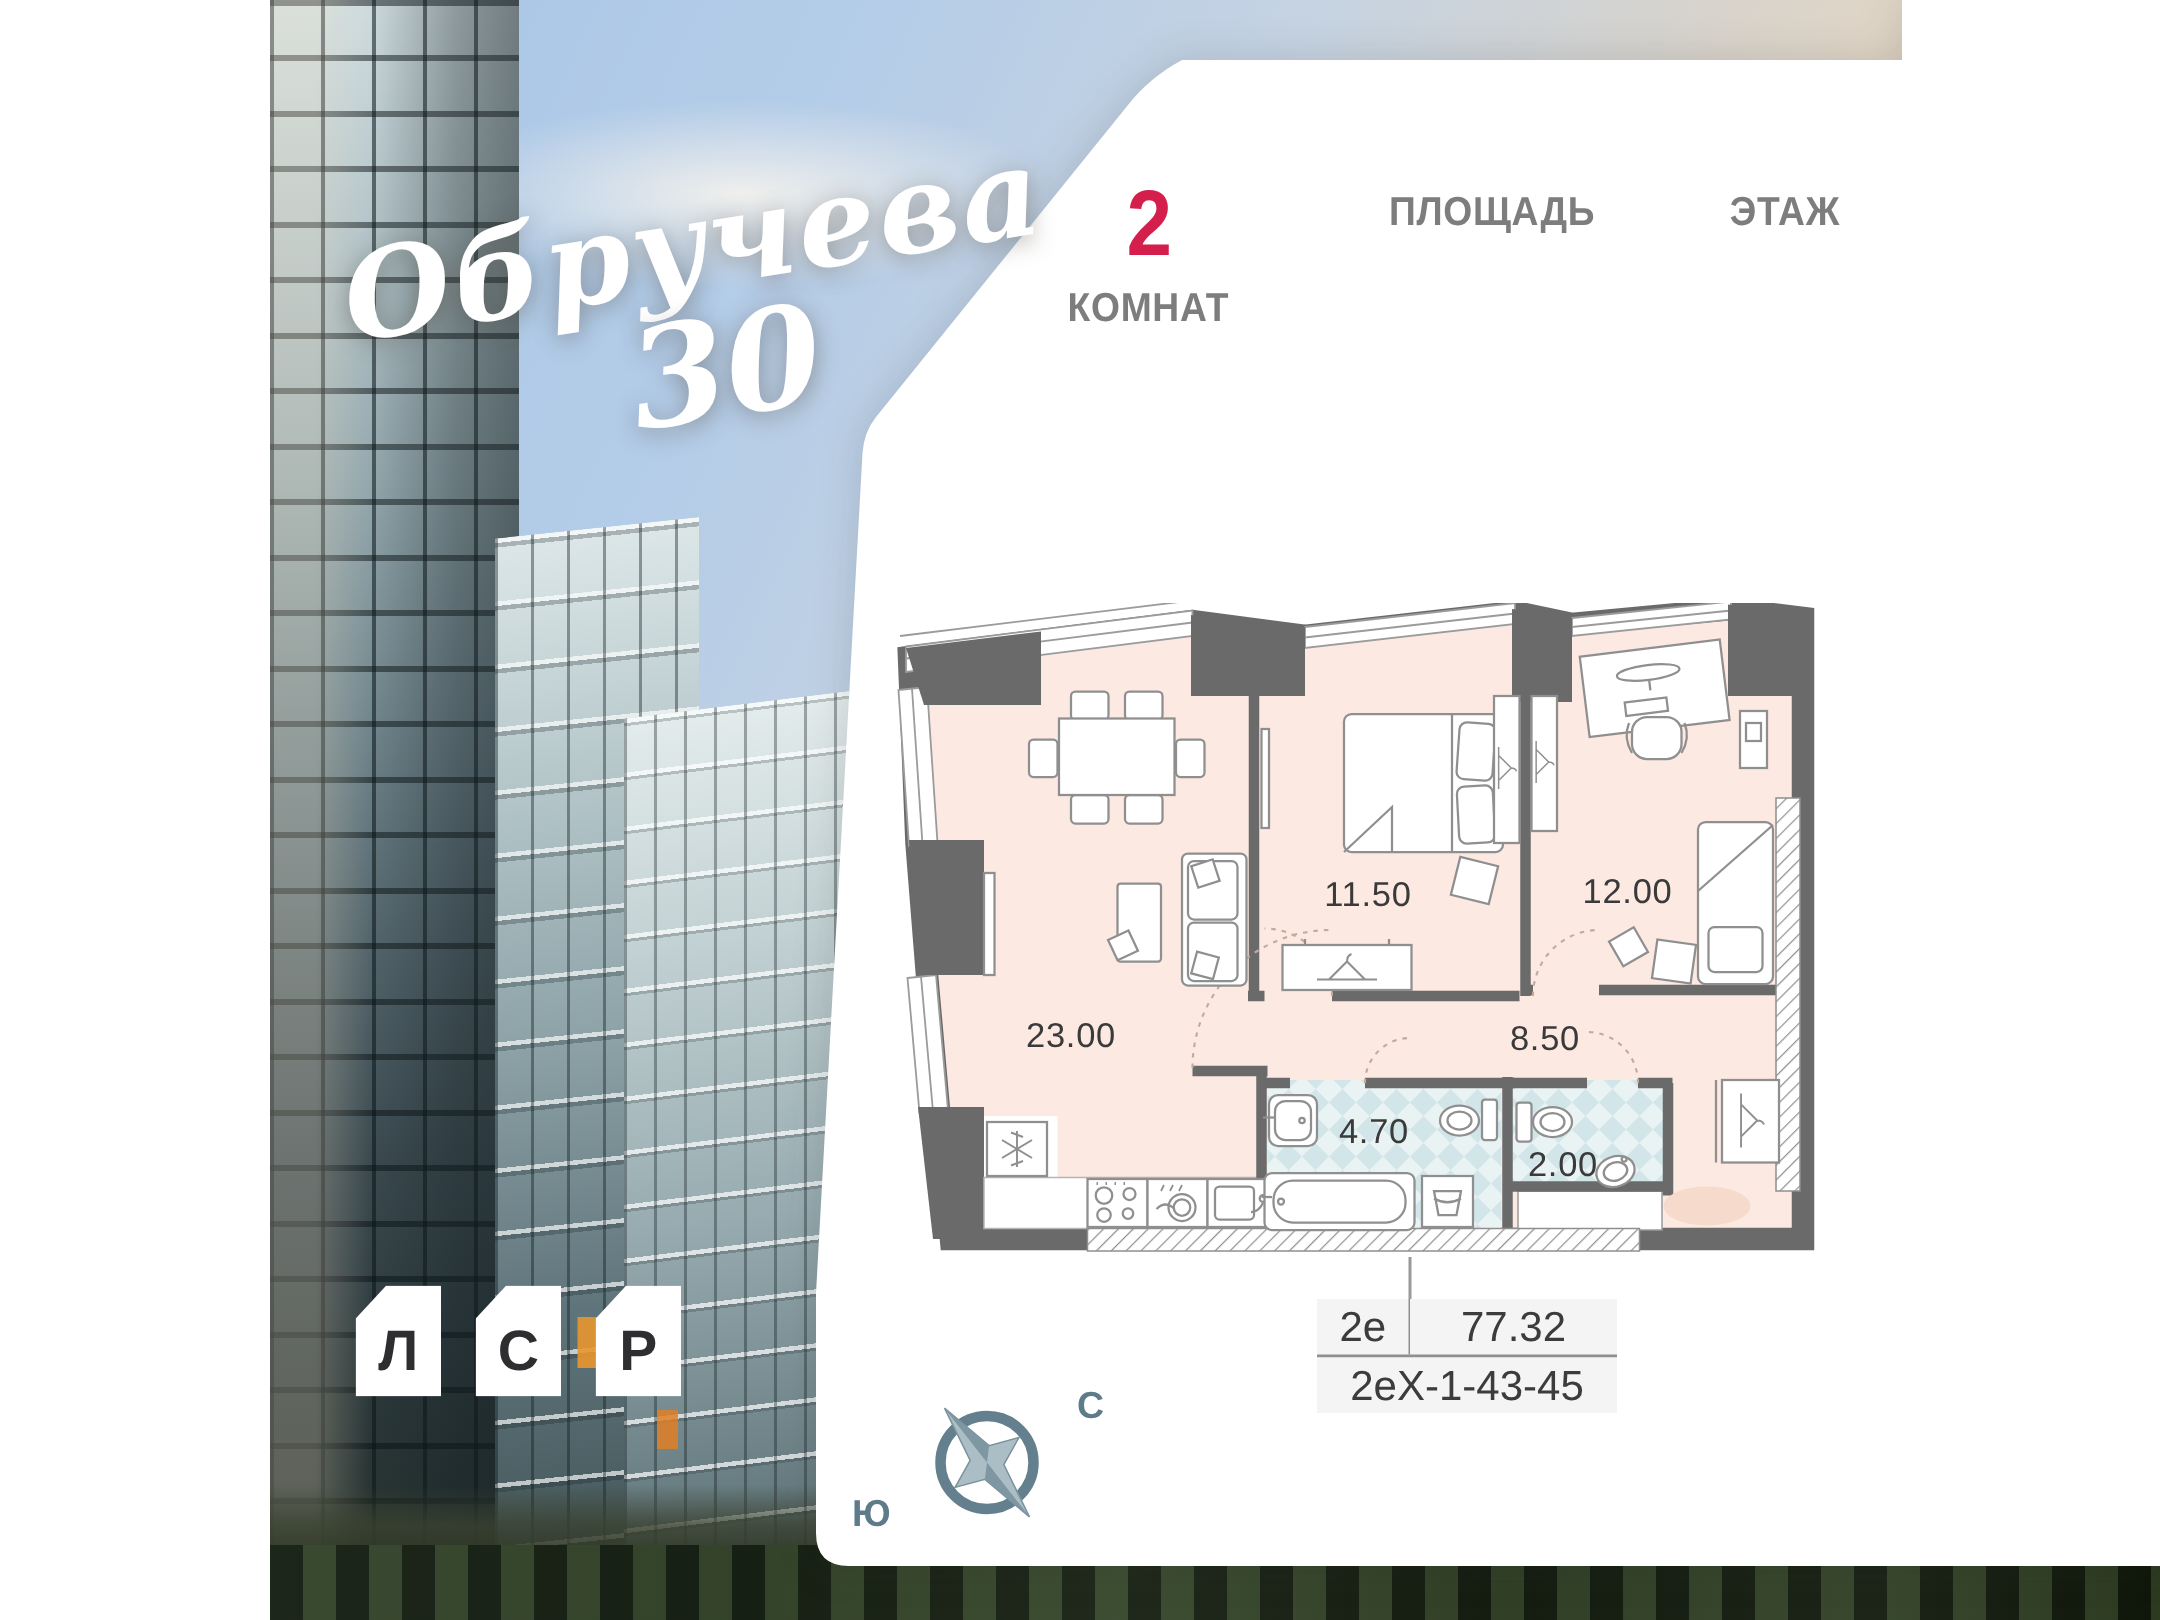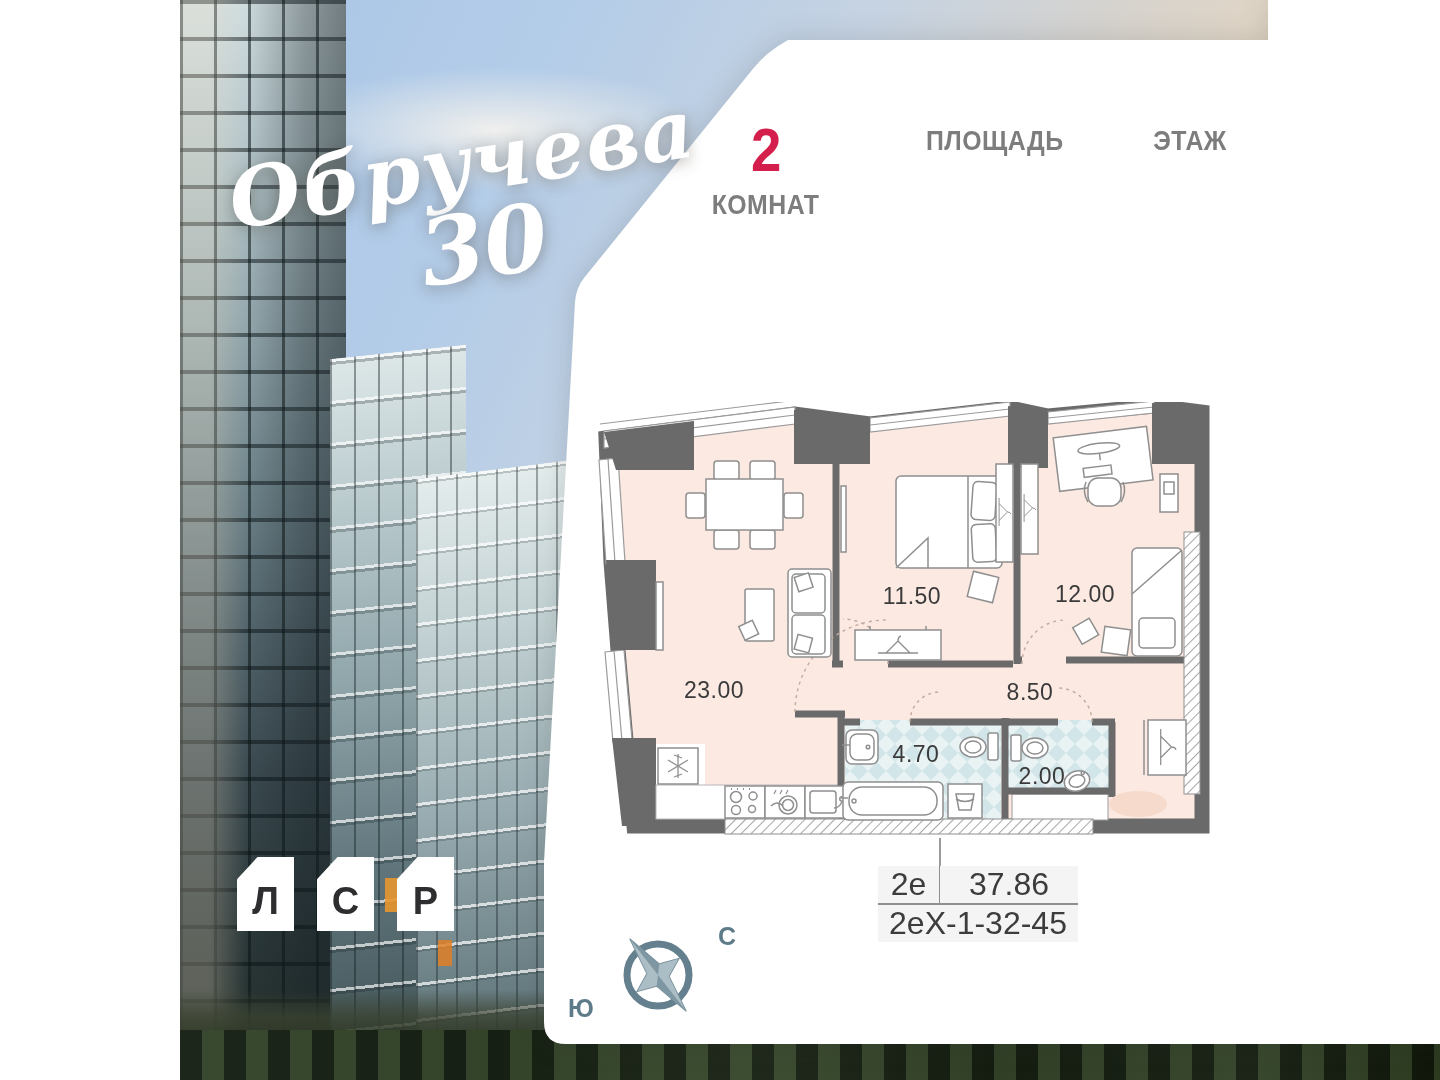--- a/index.html
+++ b/index.html
@@ -61,21 +61,21 @@
   .stat .v sup{font-size:30px;vertical-align:28px;}
   .stat .l{color:#7d7d7d;font-size:27px;font-weight:bold;letter-spacing:.5px;transform:scaleX(.92);
            display:inline-block;margin-top:8px;}
 
   
   #plan{left:598px;top:402px;}
   text.area{font-family:"Liberation Sans",sans-serif;font-size:23px;fill:#3a3a3a;letter-spacing:.5px;}
 
   
   #tick{left:939px;top:838px;width:2px;height:28px;background:#9a9a9a;}
-  #info{left:878px;top:866px;width:200px;font-size:32px;color:#3c3c3c;}
+  #info{left:878px;top:866px;width:200px;font-size:28px;color:#3c3c3c;}
   #info .r1{display:flex;height:37px;background:#f4f4f4;border-bottom:2px solid #8f8f8f;}
   #info .c1{width:61px;border-right:1.5px solid #8f8f8f;display:flex;align-items:center;justify-content:center;}
   #info .c2{flex:1;display:flex;align-items:center;justify-content:center;}
   #info .r2{height:37px;background:#f4f4f4;display:flex;align-items:center;justify-content:center;}
 
   
   #lsr{left:237px;top:857px;display:flex;gap:23px;}
   .cube{width:57px;height:74px;background:#fff;display:flex;align-items:flex-end;justify-content:center;
         clip-path:polygon(36% 0,100% 0,100% 100%,0 100%,0 30%);}
   .cube span{font-size:38px;font-weight:bold;color:#2e2e31;line-height:60px;}
@@ -358,23 +358,23 @@
     <text class="area" x="432" y="298">8.50</text>
     <text class="area" x="318" y="360">4.70</text>
     <text class="area" x="444" y="382">2.00</text>
   </g>
 </svg>
 
 <div id="tick" class="abs"></div>
 <div id="info" class="abs">
   <div class="r1">
     <div class="c1">2е</div>
-    <div class="c2">37.86</div>
+    <div class="c2">77.32</div>
   </div>
-  <div class="r2">2еХ-1-32-45</div>
+  <div class="r2">2еХ-1-43-45</div>
 </div>
 
 <div id="lsr" class="abs">
   <div class="cube">
       <span>Л</span>
     </div>
   <div class="cube">
       <span>С</span>
     </div>
   <div class="cube">

